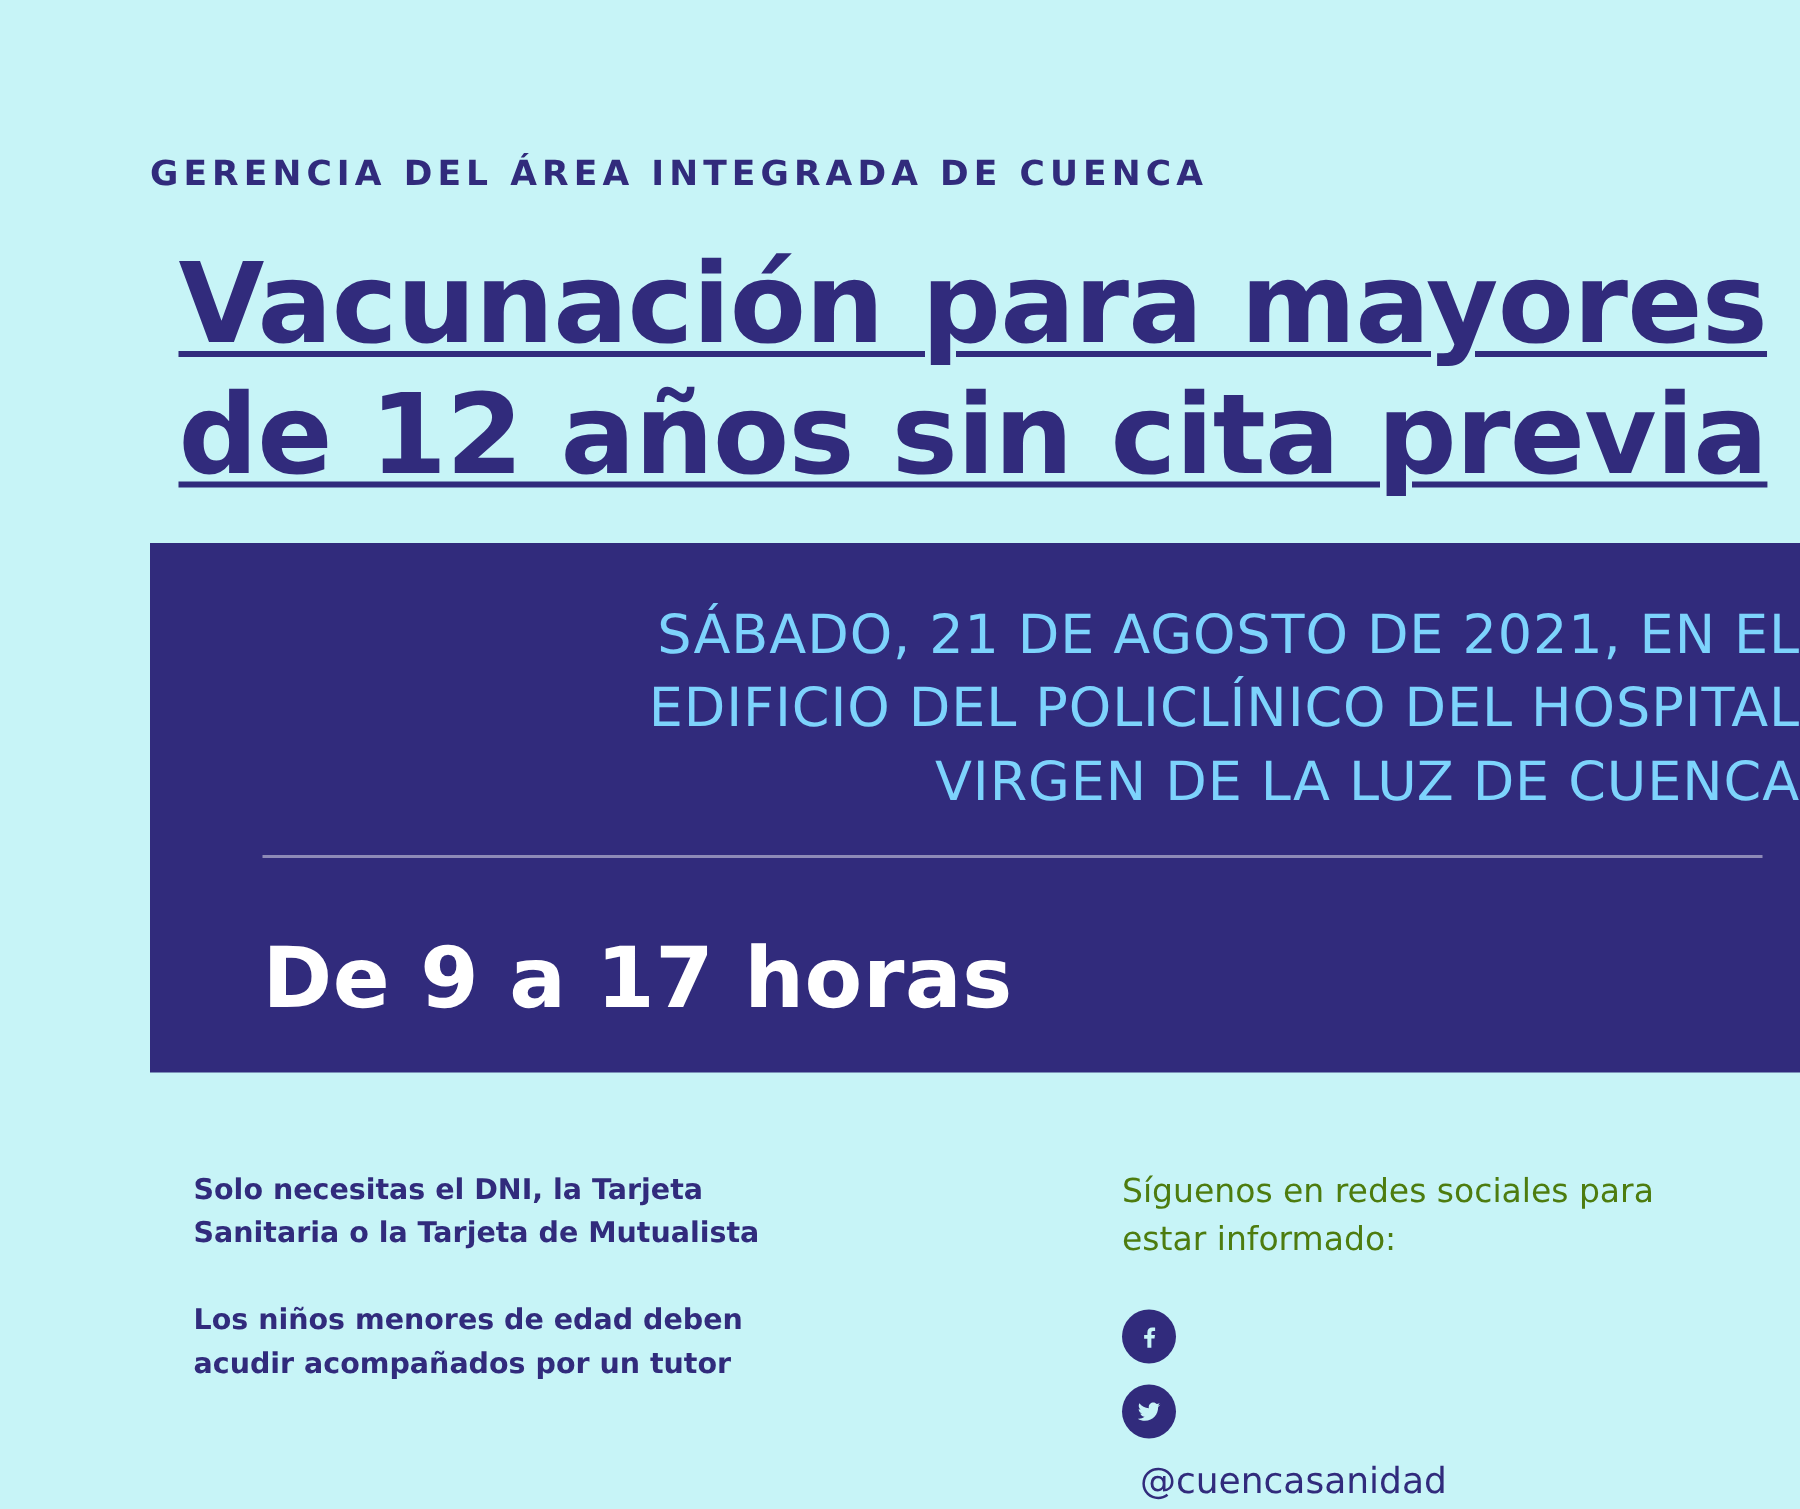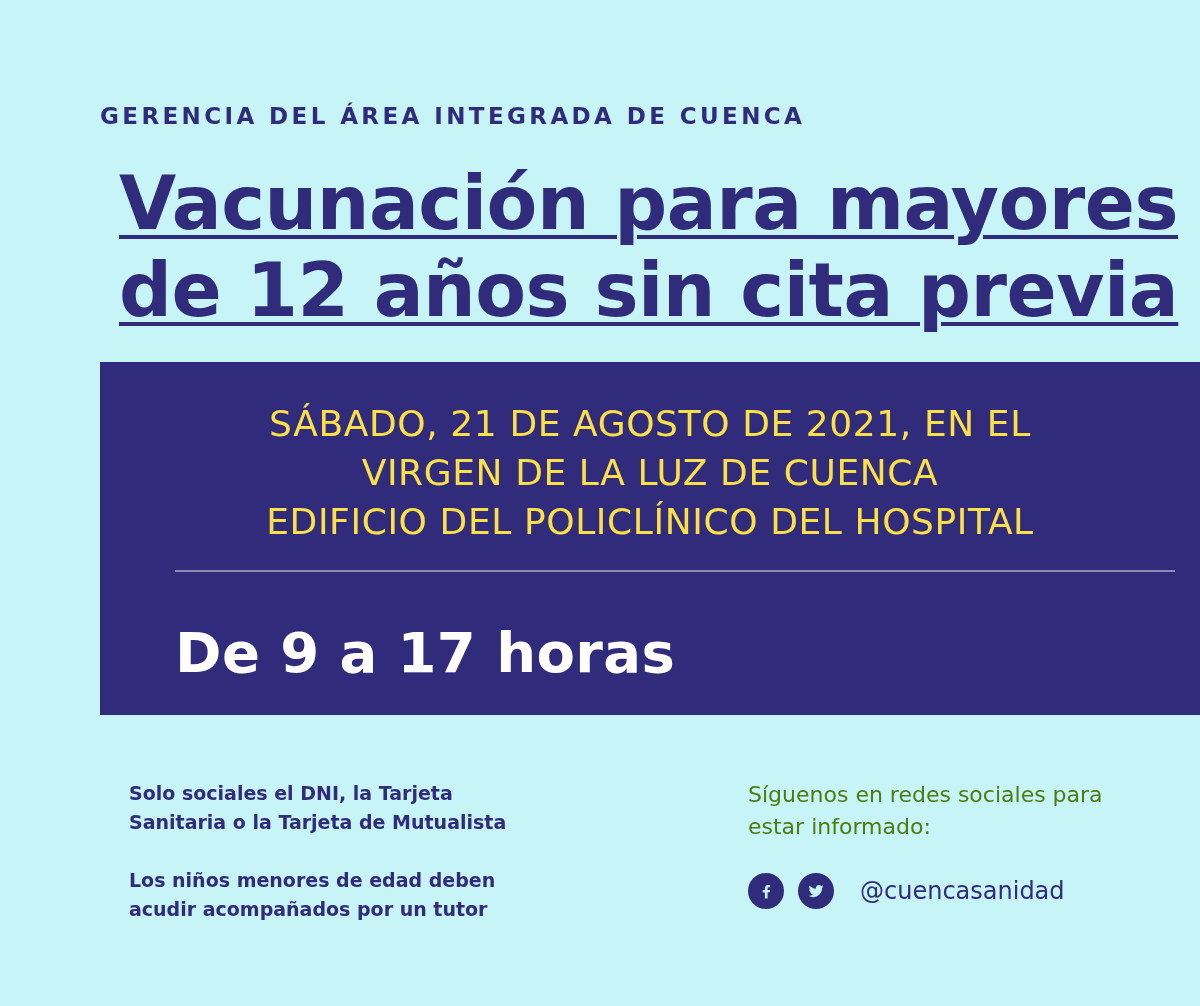--- a/index.html
+++ b/index.html
@@ -145,22 +145,22 @@
     top: 362px;
     width: 1100px;
     height: 353px;
     background: #312b7c;
   }
   .panel-event {
     position: absolute;
     left: 0;
     right: 0;
     top: 38px;
-    text-align: center;
-    color: #fde047;
+    text-align: right;
+    color: #7dd3fc;
     font-size: 36px;
     line-height: 1.36;
     letter-spacing: 0.6px;
     font-family: "DejaVu Sans", sans-serif;
   }
   .panel-event span {
     display: block;
     white-space: nowrap;
   }
   .panel-rule {
@@ -212,22 +212,22 @@
   }
   .social-title {
     font-size: 22px;
     line-height: 1.45;
     color: #4d7c0f;
     width: 370px;
   }
   .social-row {
     margin-top: 30px;
     display: flex;
-    align-items: center;
     gap: 14px;
+    flex-direction: column;
   }
   .social-icon {
     width: 36px;
     height: 36px;
     border-radius: 50%;
     background: #312b7c;
     display: flex;
     align-items: center;
     justify-content: center;
   }
@@ -248,29 +248,29 @@
   <div class="eyebrow">GERENCIA DEL ÁREA INTEGRADA DE CUENCA</div>
 
   <div class="headline">
     <span class="headline-line">Vacunación para mayores</span>
     <span class="headline-line">de 12 años sin cita previa</span>
   </div>
 
   <div class="panel">
     <div class="panel-event">
       <span>SÁBADO, 21 DE AGOSTO DE 2021, EN EL</span>
+      <span>EDIFICIO DEL POLICLÍNICO DEL HOSPITAL</span>
       <span>VIRGEN DE LA LUZ DE CUENCA</span>
-      <span>EDIFICIO DEL POLICLÍNICO DEL HOSPITAL</span>
     </div>
     <div class="panel-rule"></div>
     <div class="panel-hours">De 9 a 17 horas</div>
   </div>
 
   <div class="note-block">
-    <p>Solo sociales el DNI, la Tarjeta Sanitaria o la Tarjeta de Mutualista</p>
+    <p>Solo necesitas el DNI, la Tarjeta Sanitaria o la Tarjeta de Mutualista</p>
     <p>Los niños menores de edad deben acudir acompañados por un tutor</p>
   </div>
 
   <div class="social-block">
     <div class="social-title">Síguenos en redes sociales para estar informado:</div>
     <div class="social-row">
       <span class="social-icon">
         <svg width="20" height="20" viewBox="0 0 24 24" aria-hidden="true">
           <path fill="#c7f4f7" d="M13.9 21v-7.4h2.5l.4-2.9h-2.9V8.9c0-.8.2-1.4 1.4-1.4h1.6V4.9c-.3 0-1.2-.1-2.3-.1-2.3 0-3.9 1.4-3.9 4v2h-2.6v2.9h2.6V21h3.2z"></path>
         </svg>

